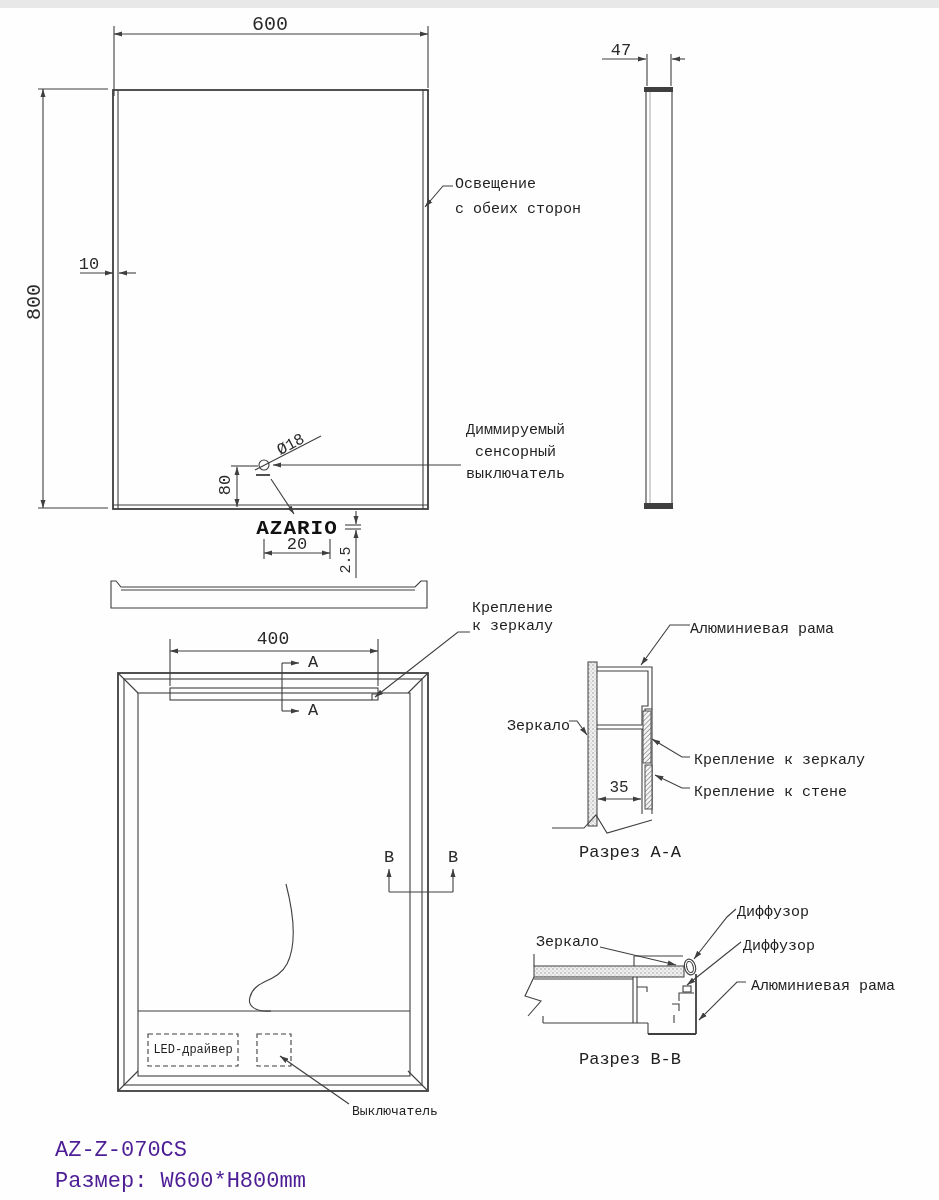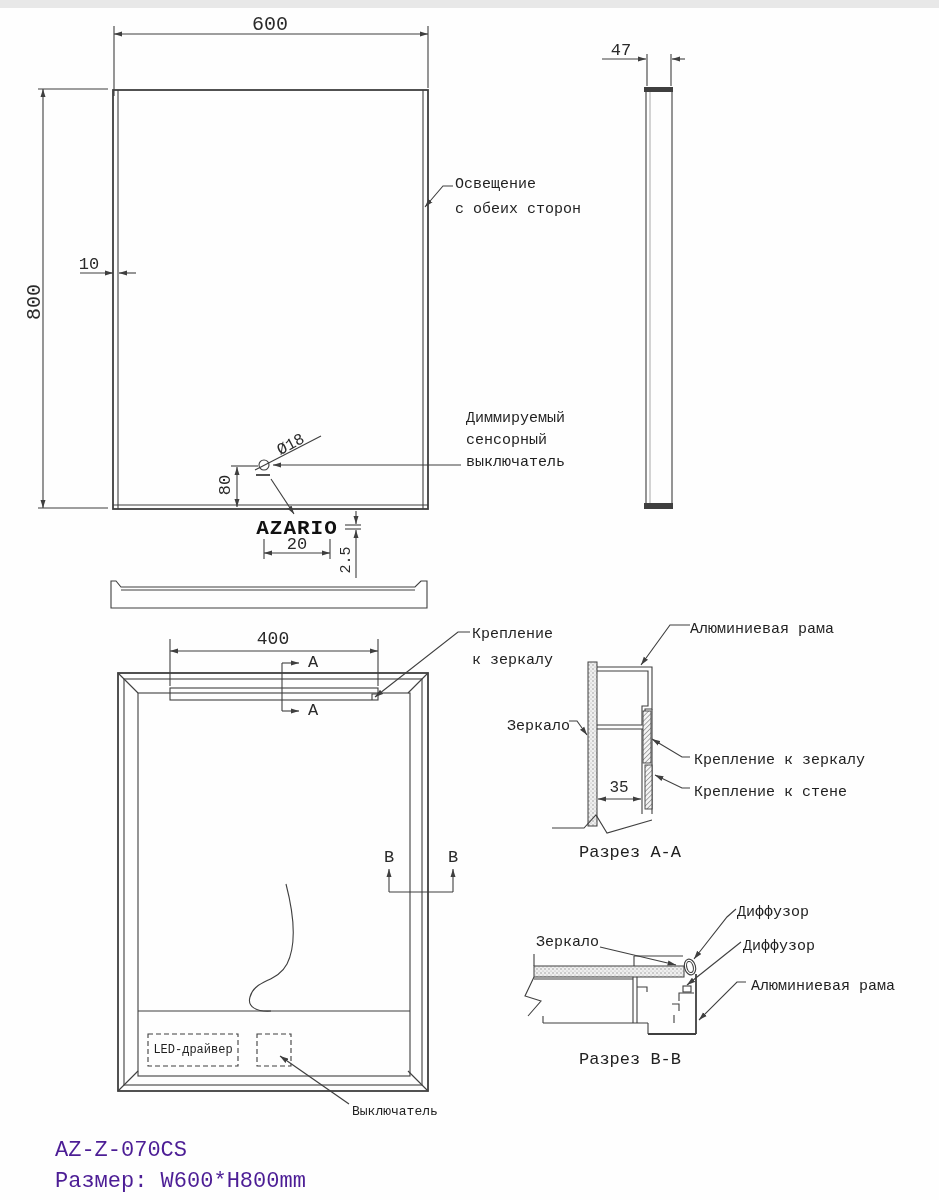--- a/index.html
+++ b/index.html
@@ -205,34 +205,34 @@
     </g>
   </svg>
 
   <div class="dim big ctr" style="left:270px;top:16px;">600</div>
   <div class="dim big rot" style="left:34px;top:294px;">800</div>
   <div class="dim ctr" style="left:89px;top:256px;">10</div>
   <div class="dim ctr" style="left:621px;top:42px;">47</div>
 
   <div class="lbl" style="left:455px;top:164px;">Освещение
 с обеих сторон</div>
-  <div class="lbl" style="left:466px;top:400px;line-height:22px;">Диммируемый
+  <div class="lbl" style="left:466px;top:412px;line-height:22px;text-align:center;">Диммируемый
 сенсорный
 выключатель</div>
 
   <div class="dim r28" style="left:291px;top:437px;font-size:16px;">Ø18</div>
   <div class="dim rot" style="left:225px;top:477px;">80</div>
   <div class="logo" style="left:297px;top:520px;">AZARIO</div>
   <div class="dim ctr" style="left:297px;top:536px;">20</div>
   <div class="dim rot" style="left:346px;top:552px;font-size:15px;">2.5</div>
 
   <div class="dim ctr" style="left:273px;top:631px;font-size:18px;">400</div>
   <div class="dim ctr" style="left:313px;top:654px;">A</div>
   <div class="dim ctr" style="left:313px;top:702px;">A</div>
-  <div class="lbl" style="left:472px;top:614px;line-height:26px;">Крепление
+  <div class="lbl" style="left:472px;top:592px;line-height:18px;">Крепление
 к зеркалу</div>
   <div class="dim ctr" style="left:389px;top:849px;">B</div>
   <div class="dim ctr" style="left:453px;top:849px;">B</div>
   <div class="boxlbl" style="left:193px;top:1042px;">LED-драйвер</div>
   <div class="lbl small" style="left:352px;top:1091px;">Выключатель</div>
 
   <div class="lbl" style="left:507px;top:706px;">Зеркало</div>
   <div class="lbl" style="left:690px;top:609px;">Алюминиевая рама</div>
   <div class="lbl" style="left:694px;top:740px;">Крепление к зеркалу</div>
   <div class="lbl" style="left:694px;top:772px;text-align:center;">Крепление к стене</div>

